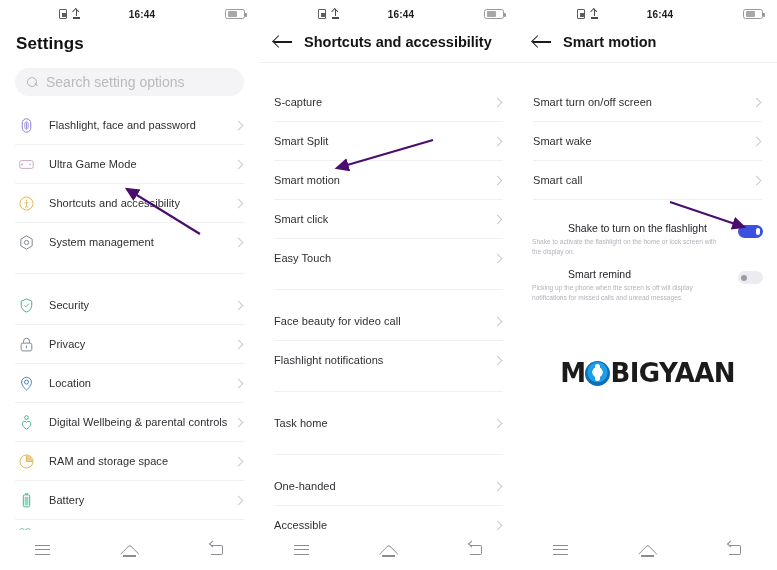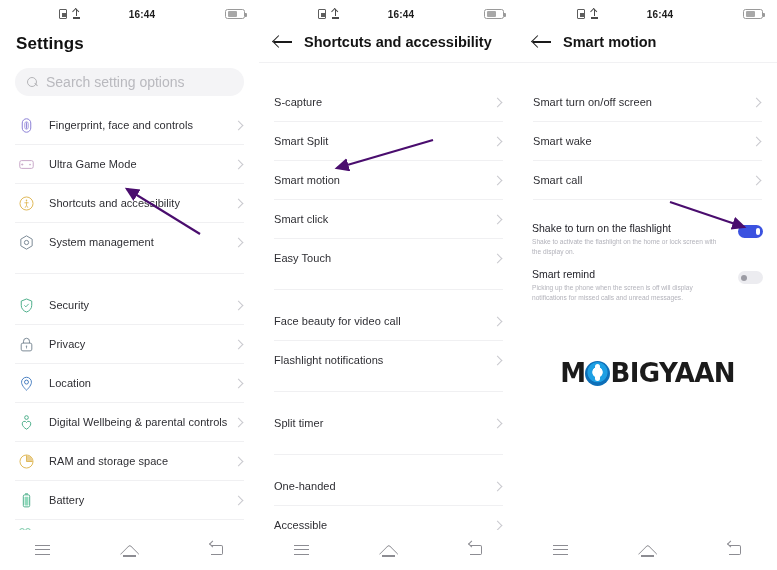--- a/index.html
+++ b/index.html
@@ -123,21 +123,21 @@
   .gap { height: 12px; }
   .sep-line { height: 1px; background: #f0f0f2; margin: 0 15px; }
 
   
   .gico { width: 17px; height: 17px; position: relative; }
   .gico svg { display: block; width: 17px; height: 17px; }
 
   
   .trow { padding: 0 14px; display: flex; align-items: flex-start; }
   .trow .tx { flex: 1 1 auto; padding-right: 8px; }
-  .trow .t-title { font-size: 10.5px; color: #23232a; font-weight: normal; }
+  .trow .t-title { font-size: 10.5px; color: #23232a; font-weight: normal; margin-left: 36px; }
   .trow .t-sub {
     font-size: 6.6px; color: #b3b3bb; line-height: 1.45; margin-top: 3px;
     max-width: 188px;
   }
   .toggle {
     width: 25px; height: 13px; border-radius: 7px; position: relative;
     flex: 0 0 auto; margin-top: 3px;
   }
   .toggle.on { background: #3b52e0; }
   .toggle.on::after {
@@ -255,21 +255,21 @@
       <div class="row icon-row" style="height:38px">
         <span class="row-ico">
           <span class="gico">
               <svg viewBox="0 0 24 24" fill="none" stroke="#8b7fd6" stroke-width="1.4">
             <rect x="6" y="2.5" width="12" height="19" rx="6"></rect>
             <path d="M12 7.5v9" stroke-width="1.3"></path>
             <path d="M9.6 9.2c0-1.4 1.1-2.4 2.4-2.4s2.4 1 2.4 2.4v5.6c0 1.4-1.1 2.4-2.4 2.4s-2.4-1-2.4-2.4z" stroke-width="1.1"></path>
           </svg>
             </span>
         </span>
-        <span class="row-label">Fingerprint, face and controls</span>
+        <span class="row-label">Flashlight, face and password</span>
         <span class="chev"></span>
       </div>
       <div class="sep-line"></div>
 
       <div class="row icon-row" style="height:38px">
         <span class="row-ico">
           <span class="gico">
               <svg viewBox="0 0 24 24" fill="none" stroke="#c8a8c8" stroke-width="1.4">
             <rect x="2.5" y="6.5" width="19" height="11" rx="2.5"></rect>
             <path d="M6 10.5v3M4.5 12h3" stroke-width="1.2"></path>
@@ -504,21 +504,21 @@
         <span class="chev"></span>
       </div>
     </div>
 
     <div class="gap"></div>
     <div class="sep-line"></div>
     <div class="gap"></div>
 
     <div class="list">
       <div class="row plain" style="height:38px;">
-        <span class="row-label">Split timer</span>
+        <span class="row-label">Task home</span>
         <span class="chev"></span>
       </div>
     </div>
 
     <div class="gap"></div>
     <div class="sep-line"></div>
     <div class="gap"></div>
 
     <div class="list">
       <div class="row plain" style="height:38px;">

